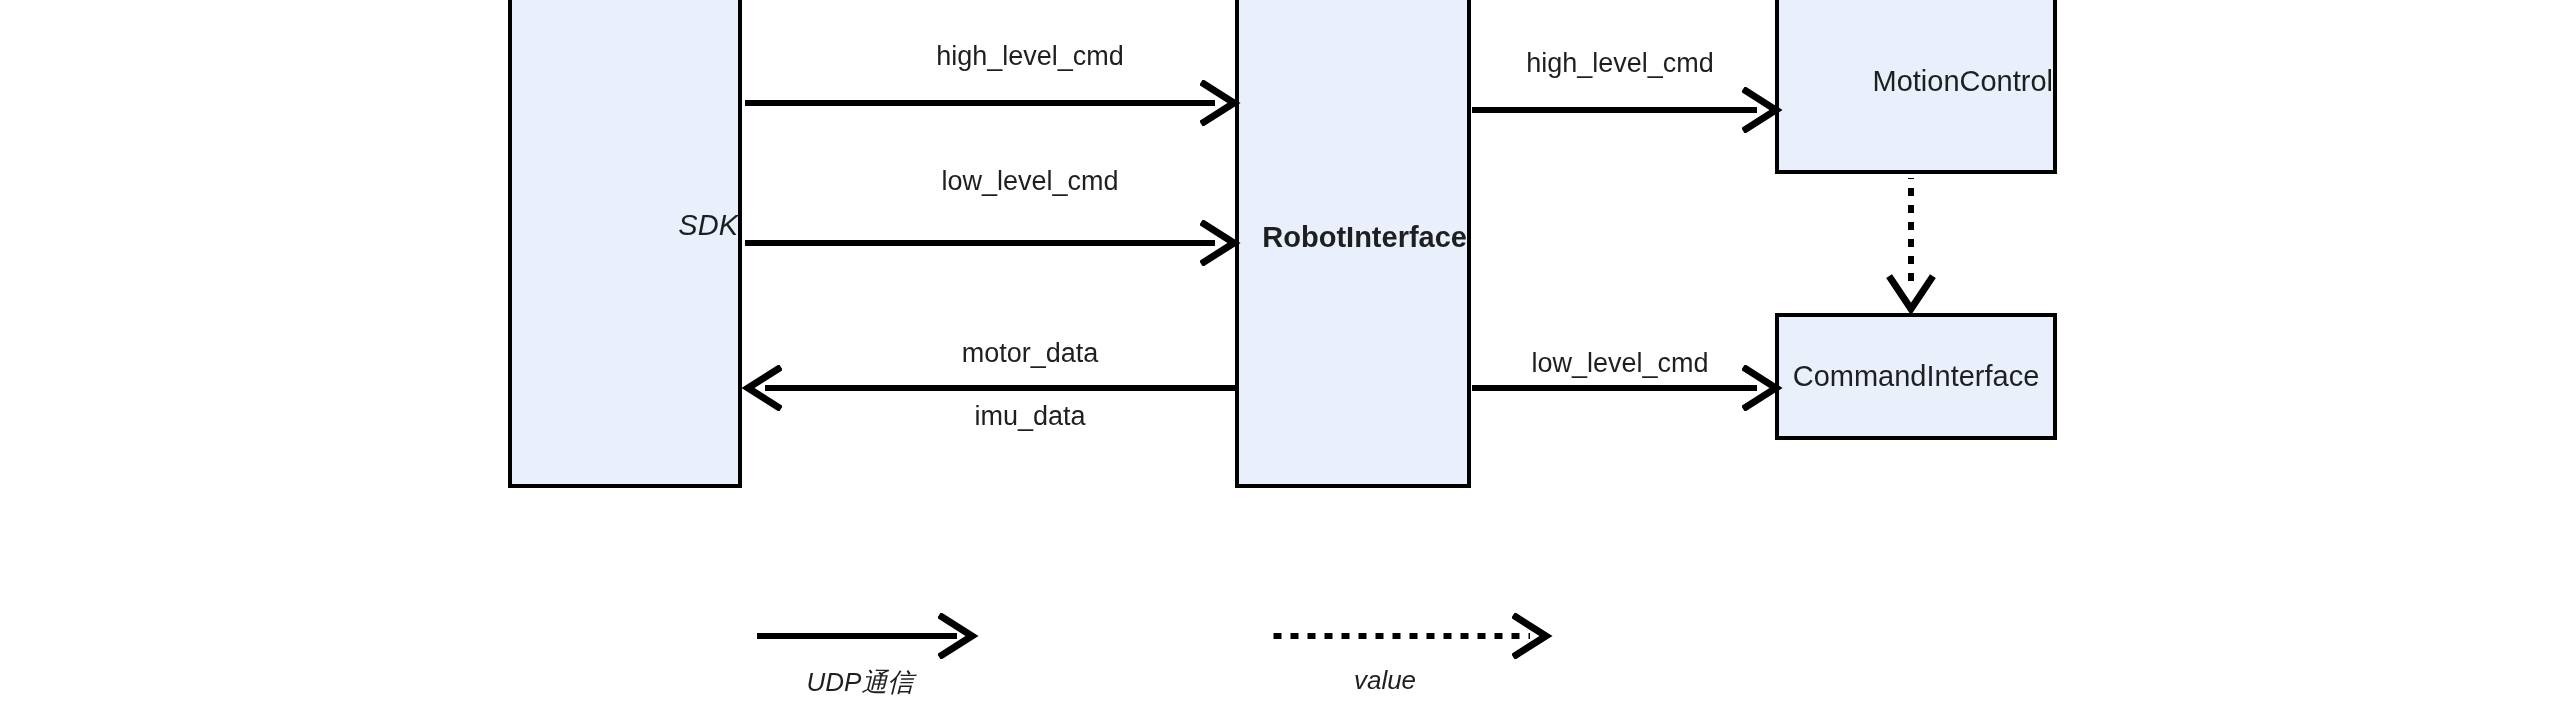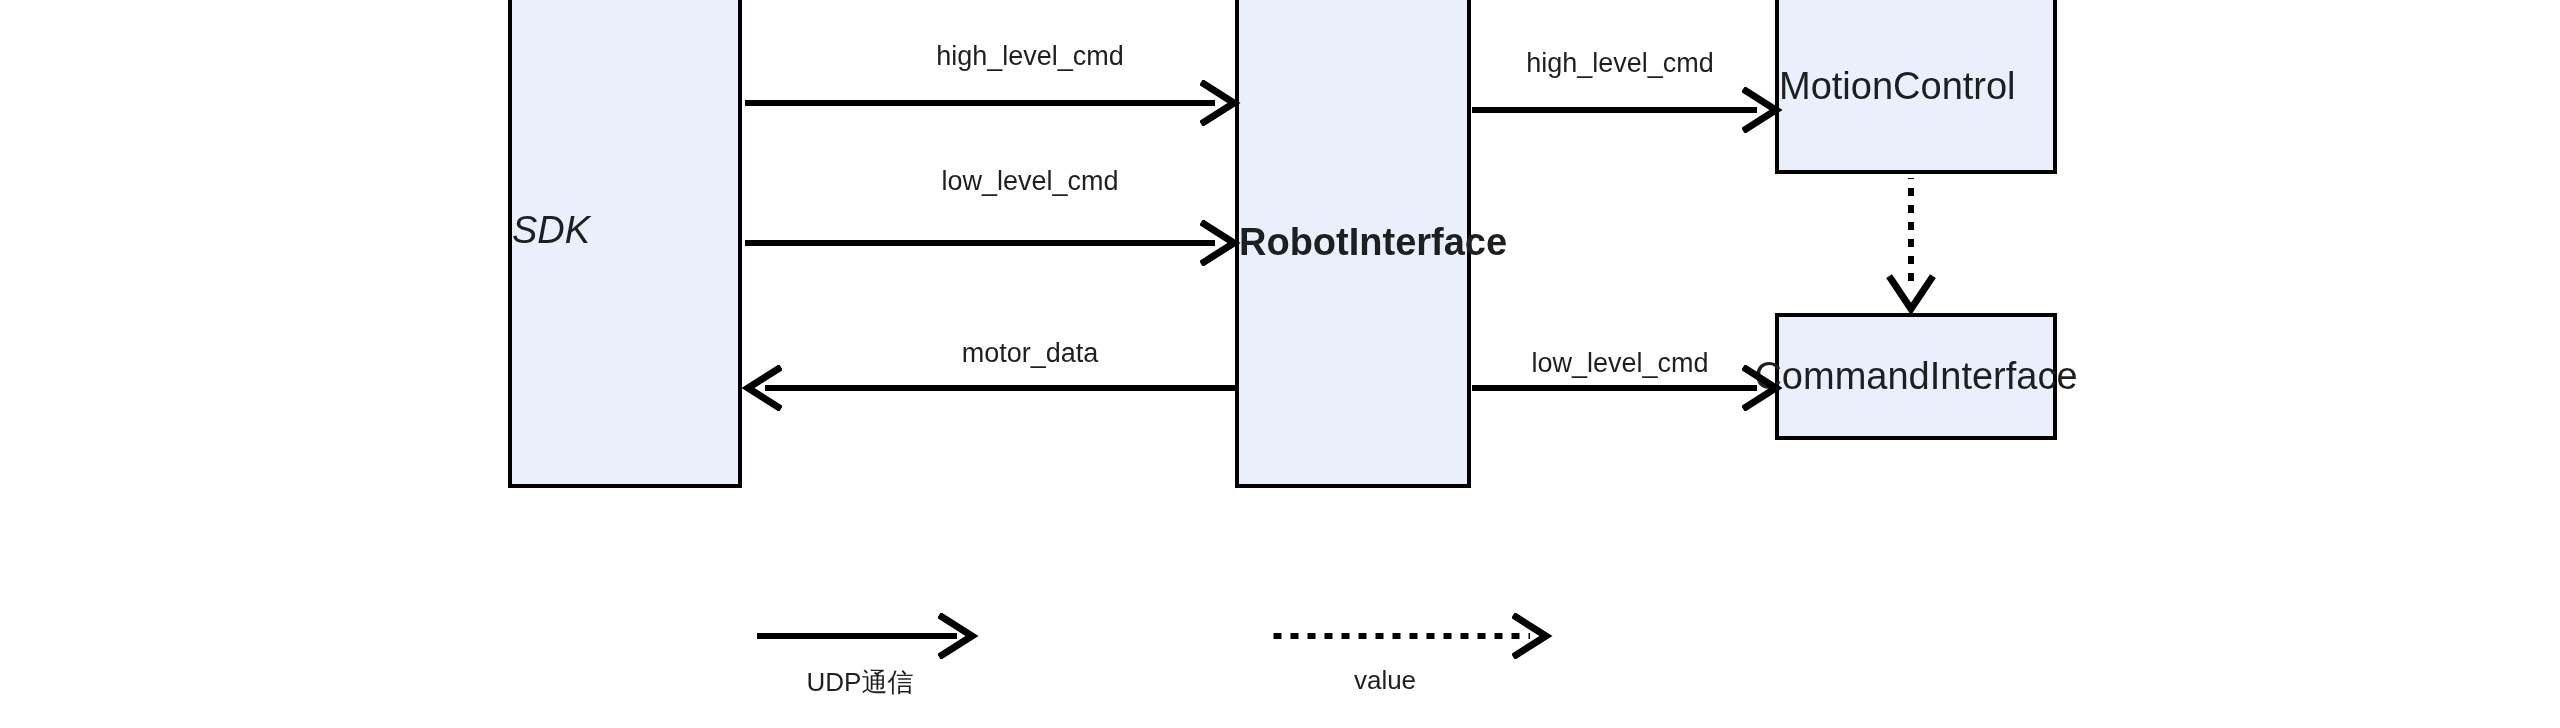--- a/index.html
+++ b/index.html
@@ -23,24 +23,24 @@
   .node {
     position: absolute;
     box-sizing: border-box;
     background: #eaf0fb;
     border: 4px solid #000000;
     display: flex;
     align-items: center;
     justify-content: center;
   }
   .node-label {
-    font-size: 38px;
+    font-size: 29px;
     color: #1d1f21;
     line-height: 1.1;
-    text-align: left;
+    text-align: right;
     white-space: nowrap;
   }
 
   #node-sdk {
     left: 508px;
     top: -10px;
     width: 234px;
     height: 498px;
   }
   #node-sdk .node-label {
@@ -126,20 +126,21 @@
     line-height: 1.35;
   }
 
   
   .legend-label {
     position: absolute;
     font-size: 26px;
     color: #1d1f21;
     white-space: nowrap;
     text-align: center;
+    font-style: italic;
   }
 </style>
 </head>
 <body>
 
 <div id="canvas">
 
   <div class="node" id="node-sdk">
     <span class="node-label">SDK</span>
   </div>
@@ -166,20 +167,21 @@
   <svg class="chev" style="left:1200px; top:220px;" width="42" height="46">
     <path d="M4 4 L34 23 L4 42" stroke="#000000" stroke-width="7" fill="none" stroke-linecap="square" stroke-linejoin="miter"></path>
   </svg>
   <div class="edge-label" style="left:820px; top:163px; width:420px;">low_level_cmd</div>
 
   <div class="edge" style="left:765px; top:385px; width:470px;"></div>
   <svg class="chev" style="left:740px; top:365px;" width="42" height="46">
     <path d="M38 4 L8 23 L38 42" stroke="#000000" stroke-width="7" fill="none" stroke-linecap="square" stroke-linejoin="miter"></path>
   </svg>
   <div class="edge-label" style="left:820px; top:335px; width:420px;">motor_data</div>
+  <div class="edge-label" style="left:820px; top:398px; width:420px;">imu_data</div>
 
   <div class="edge" style="left:1472px; top:107px; width:285px;"></div>
   <svg class="chev" style="left:1742px; top:87px;" width="42" height="46">
     <path d="M4 4 L34 23 L4 42" stroke="#000000" stroke-width="7" fill="none" stroke-linecap="square" stroke-linejoin="miter"></path>
   </svg>
   <div class="edge-label" style="left:1460px; top:45px; width:320px;">high_level_cmd</div>
 
   <div class="edge" style="left:1472px; top:385px; width:285px;"></div>
   <svg class="chev" style="left:1742px; top:365px;" width="42" height="46">
     <path d="M4 4 L34 23 L4 42" stroke="#000000" stroke-width="7" fill="none" stroke-linecap="square" stroke-linejoin="miter"></path>

